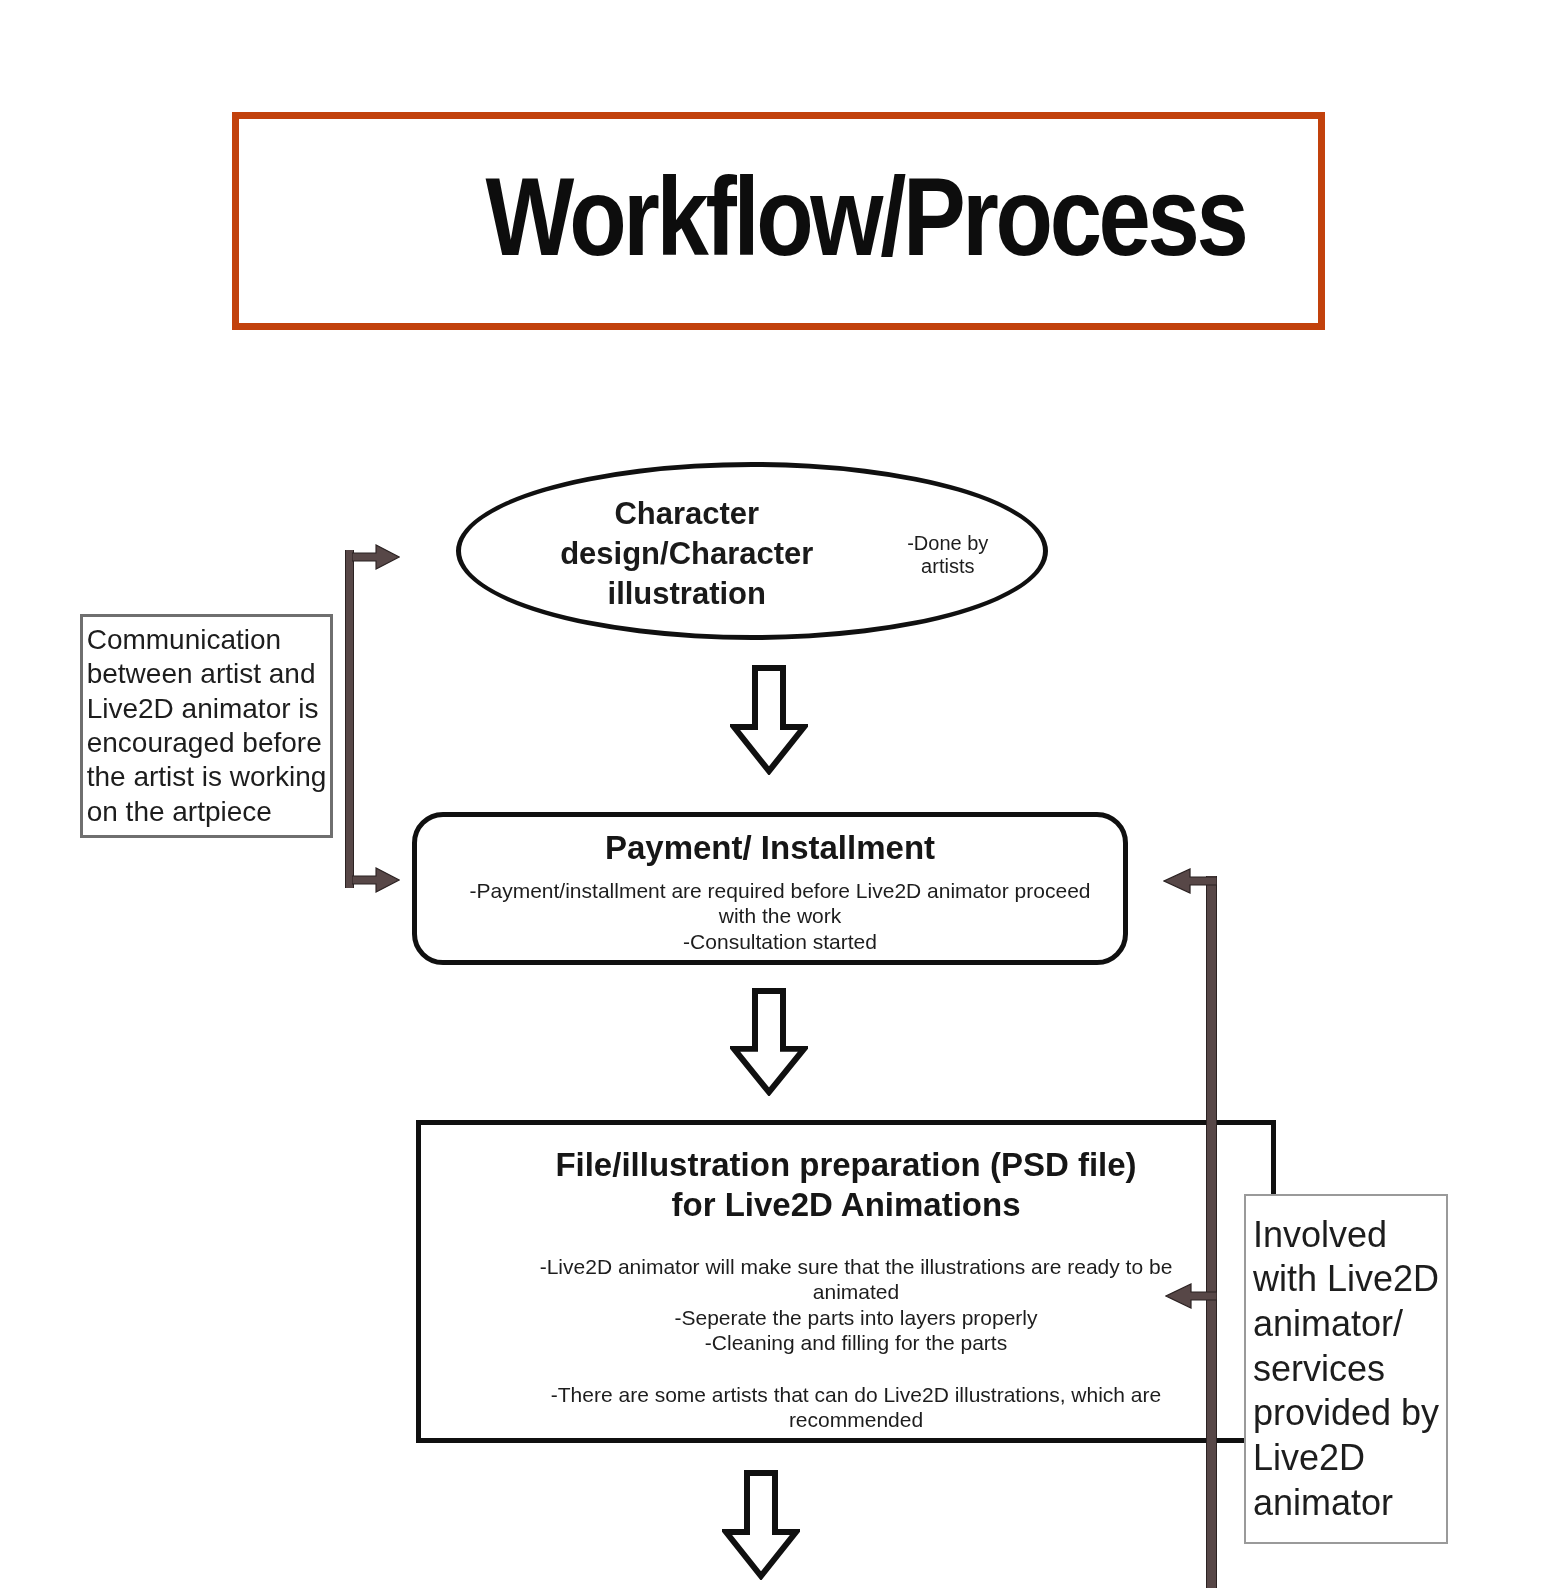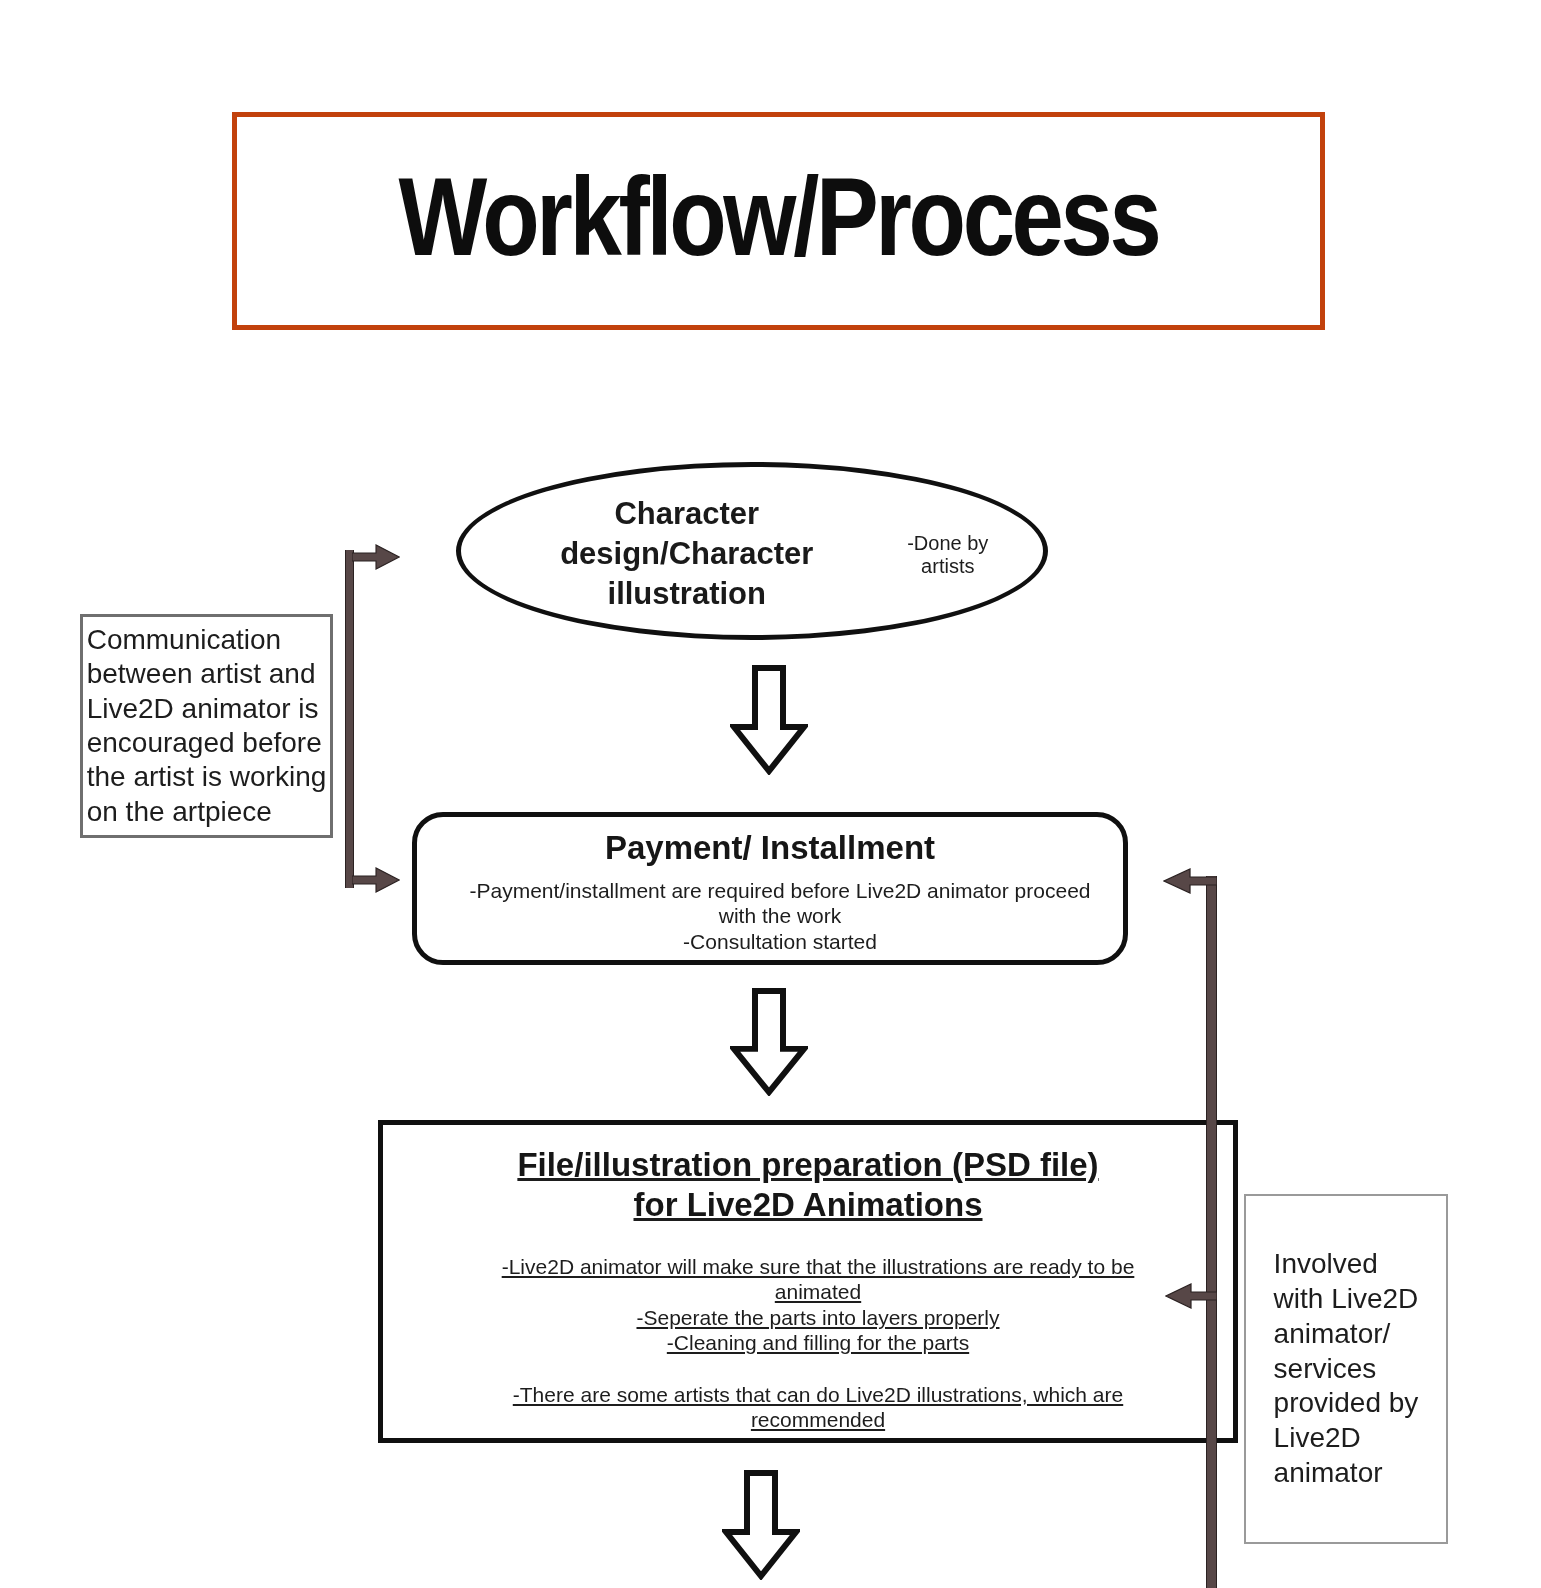--- a/index.html
+++ b/index.html
@@ -15,23 +15,23 @@
     background: #ffffff;
     overflow: hidden;
   }
   .preline { white-space: pre-line; }
 
   
   .title-box {
     position: absolute;
     left: 232px; top: 112px;
     width: 1093px; height: 218px;
-    border: 5px solid #c2410c;
-    background: #ffffff;
-    display: flex; align-items: center; justify-content: center;
+    border: 7px solid #c2410c;
+    background: #ffffff;
+    display: flex; align-items: center; justify-content: flex-end;
   }
   .title-text {
     font-size: 112px;
     font-weight: bold;
     letter-spacing: -4px;
     transform: scaleX(0.84);
     color: #0d0d0d;
     line-height: 1;
     padding-bottom: 8px;
   }
@@ -68,24 +68,23 @@
     background: #ffffff;
     text-align: center;
   }
   .rect-node.payment {
     left: 412px; top: 812px;
     width: 716px; height: 153px;
     padding-top: 11px;
     border-radius: 31px;
   }
   .rect-node.fileprep {
-    left: 378px; top: 1120px;
+    left: 416px; top: 1120px;
     width: 860px; height: 323px;
     padding-top: 20px;
-    text-decoration: underline;
   }
   .rect-title {
     font-size: 33px;
     font-weight: bold;
     line-height: 1.22;
     color: #161616;
   }
   .rect-detail {
     margin-top: 10px;
     font-size: 21px;
@@ -105,21 +104,21 @@
     left: 80px; top: 614px;
     width: 253px; height: 224px;
     border: 3px solid #6f6f6f;
     font-size: 28px;
     line-height: 1.23;
   }
   .note.right {
     left: 1244px; top: 1194px;
     width: 204px; height: 350px;
     border: 2px solid #9a9a9a;
-    font-size: 28px;
+    font-size: 36px;
     line-height: 1.24;
   }
 
   
   .down-arrow { position: absolute; }
   .down-arrow.a1 { left: 730px; top: 665px;  width: 78px; height: 110px; }
   .down-arrow.a2 { left: 730px; top: 988px;  width: 78px; height: 108px; }
   .down-arrow.a3 { left: 722px; top: 1470px; width: 78px; height: 110px; }
 
   

